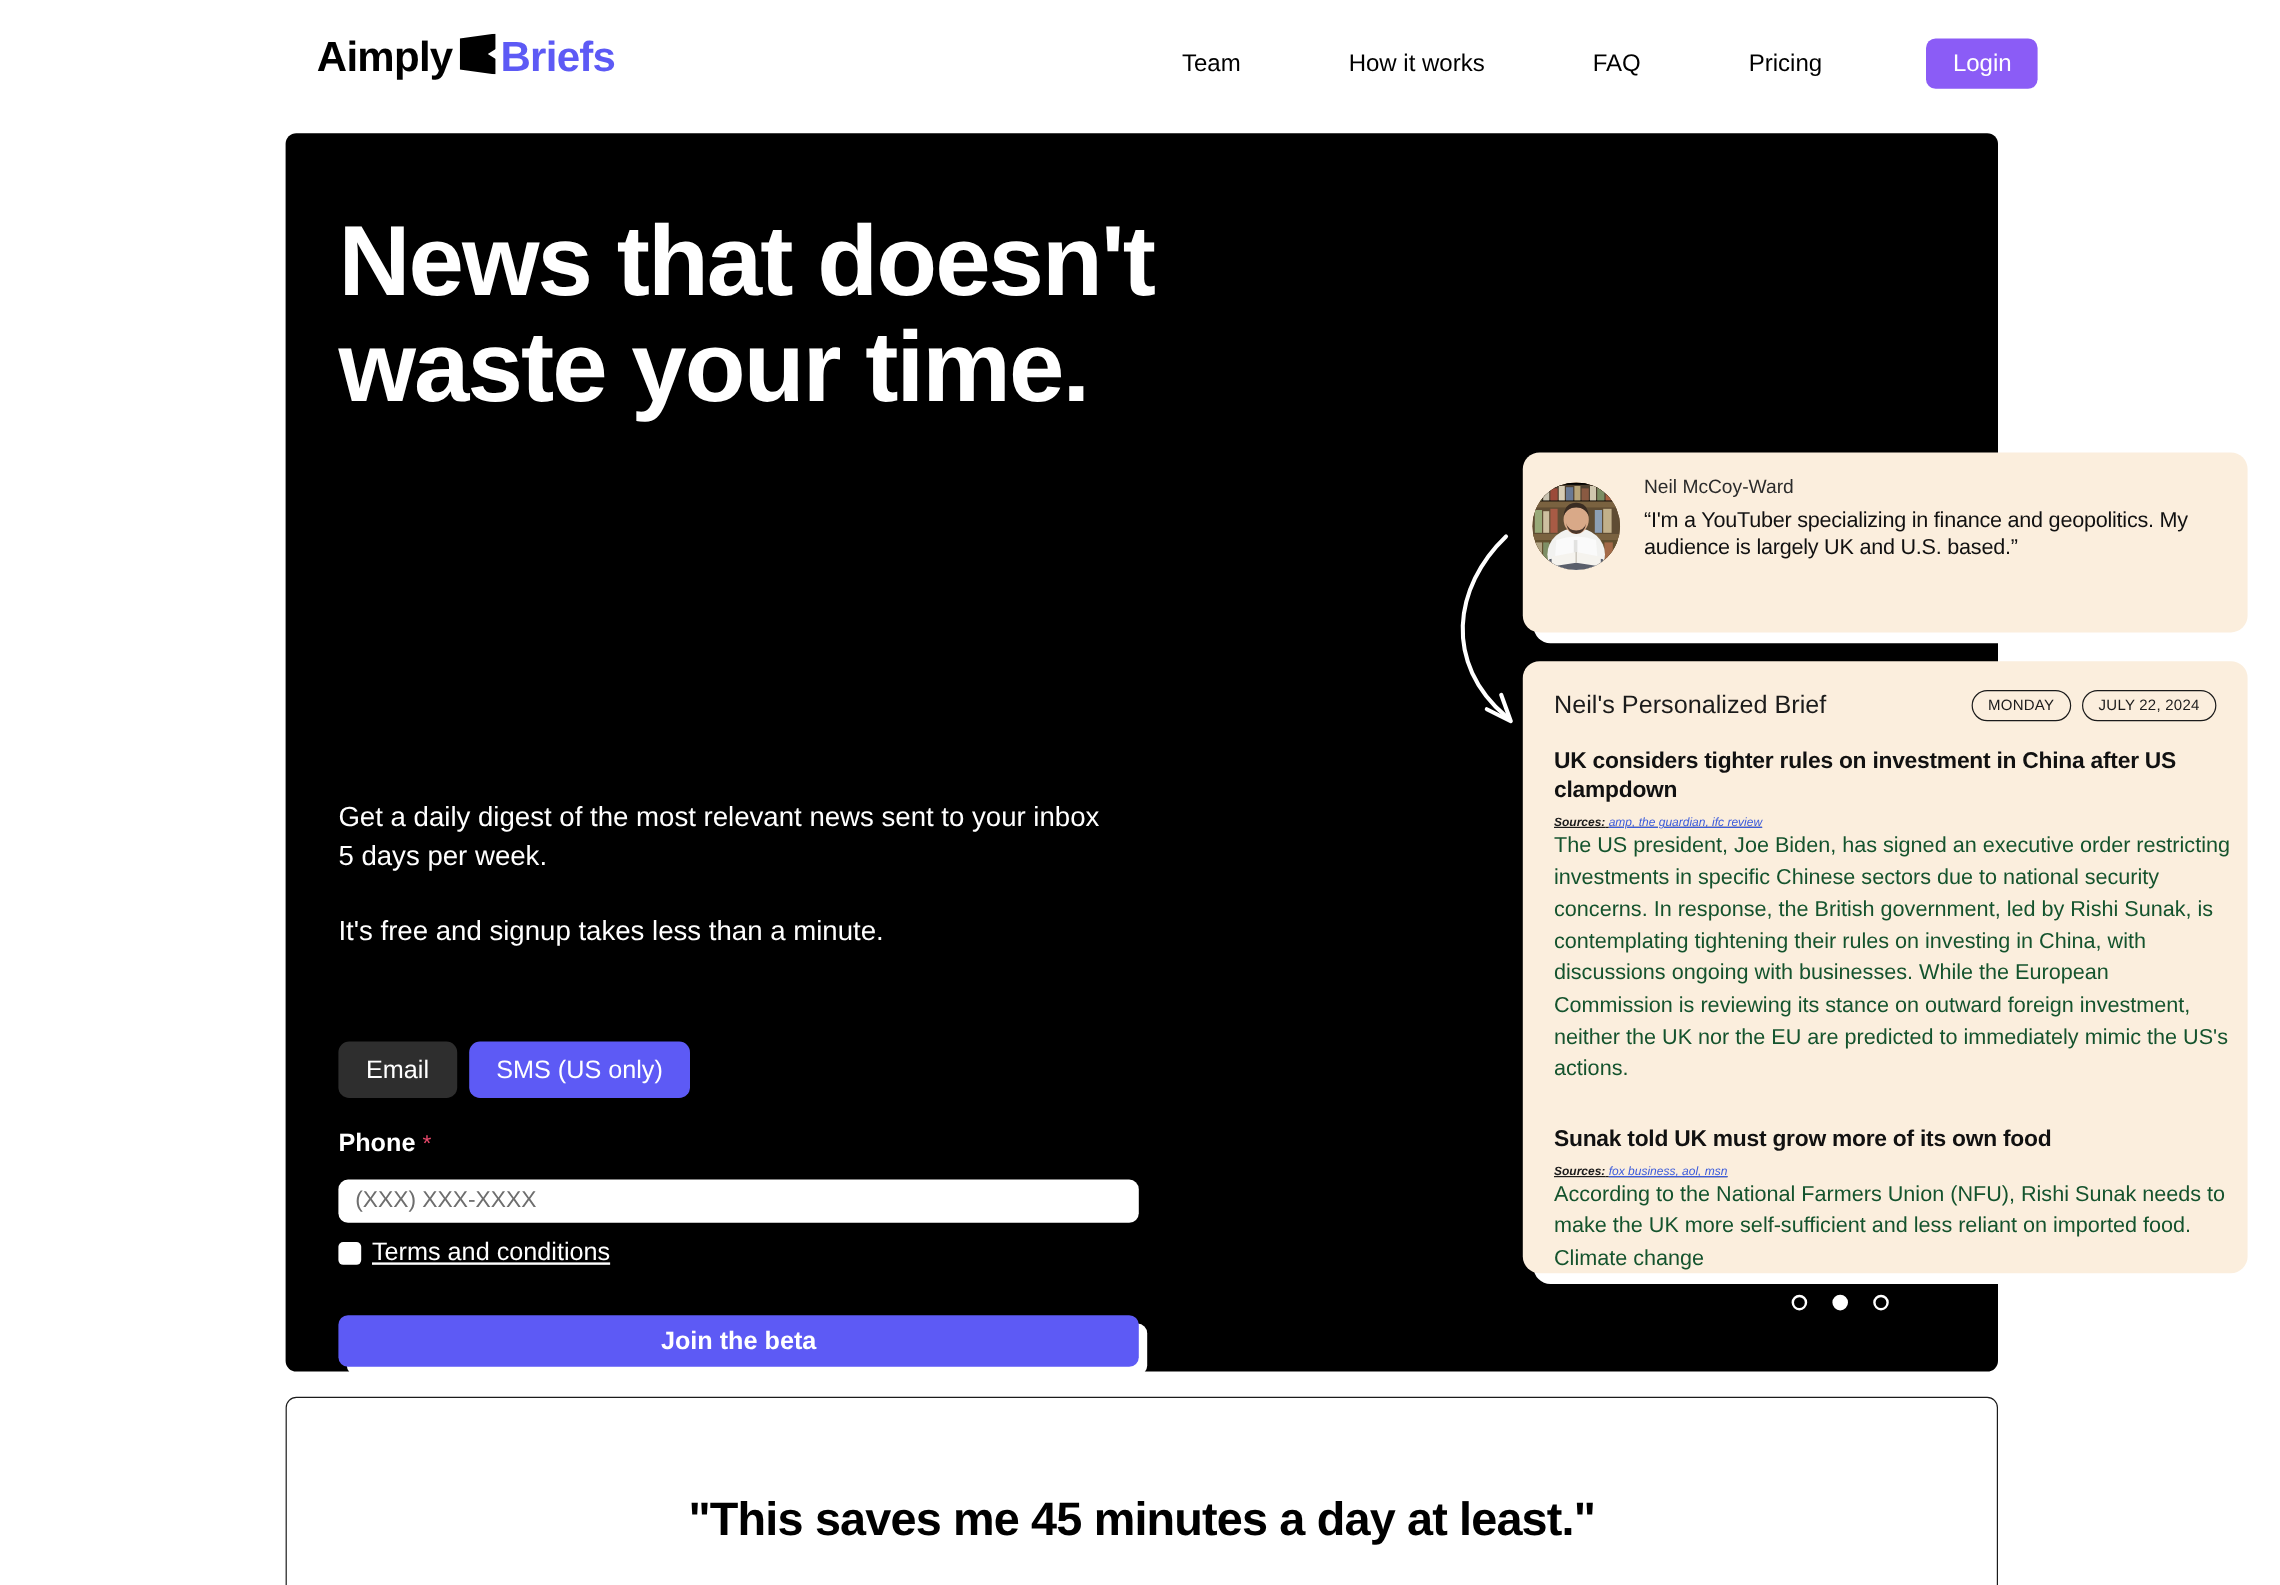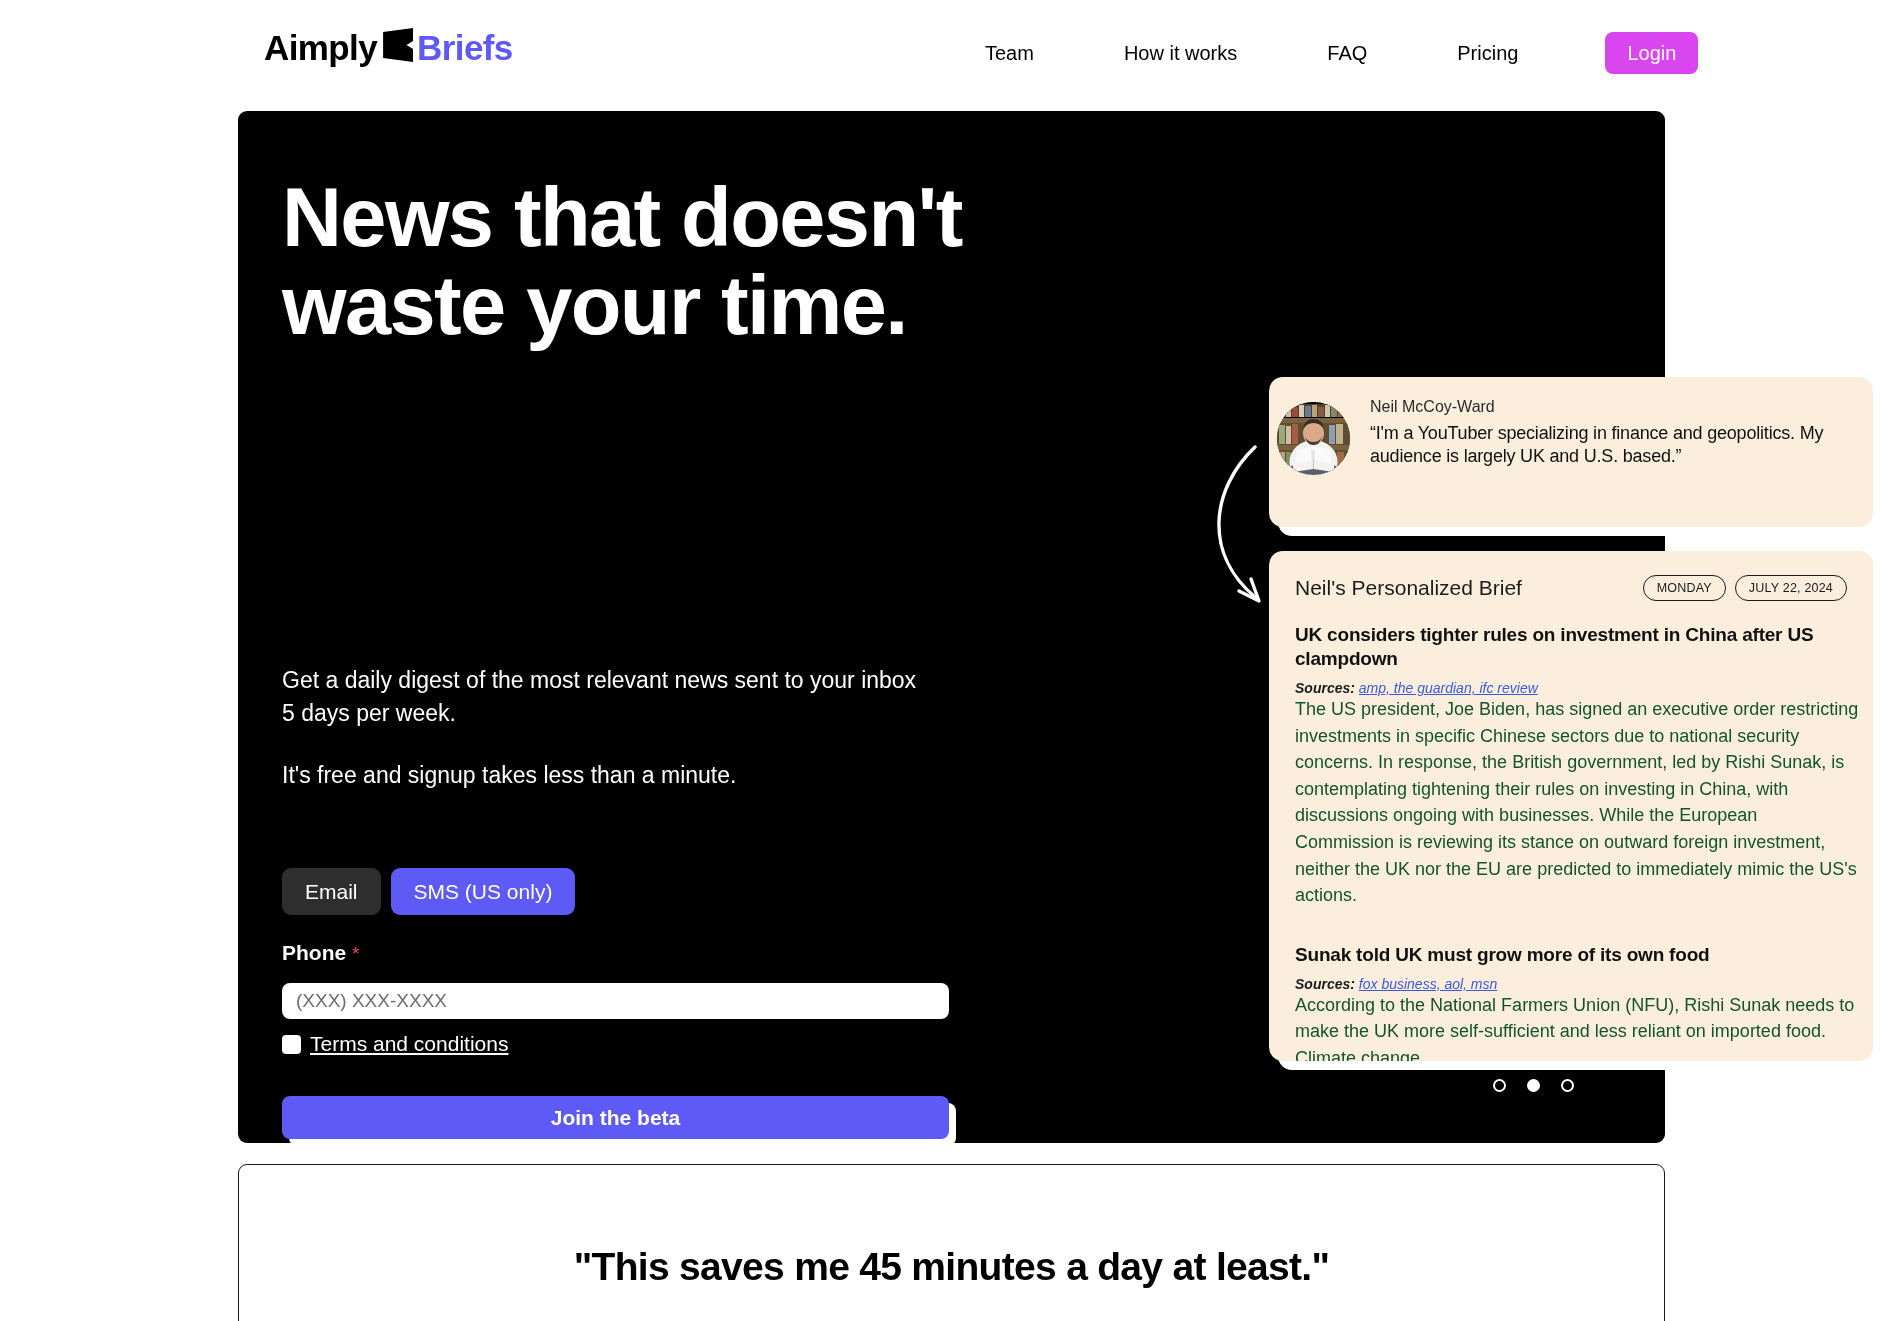--- a/index.html
+++ b/index.html
@@ -53,21 +53,21 @@
   .nav-link {
     font-size: 20px;
     color: #000000;
     text-decoration: none;
     padding: 0 45px;
     line-height: 42px;
     white-space: nowrap;
   }
   .login-btn {
     margin-left: 42px;
-    background: #d946ef;
+    background: #8b5cf6;
     color: #ffffff;
     font-size: 20px;
     border: none;
     border-radius: 8px;
     padding: 11px 22px;
     cursor: pointer;
     font-family: "Liberation Sans", sans-serif;
     line-height: 1;
   }
 
@@ -291,25 +291,26 @@
   }
   .brief-body { padding: 22px 14px 0 26px; }
   .art-title {
     font-size: 19px;
     font-weight: bold;
     color: #111111;
     line-height: 1.26;
     letter-spacing: -0.2px;
   }
   .art-sources {
-    font-size: 14px;
+    font-size: 10px;
     font-style: italic;
     color: #1b1b1b;
     margin-top: 9px;
     font-weight: bold;
+    text-decoration: underline;
   }
   .art-sources .src-list { font-weight: normal; }
   .art-sources a {
     color: #3b5bdb;
     text-decoration: underline;
     font-style: italic;
   }
   .art-text {
     font-size: 18px;
     color: #14532d;

